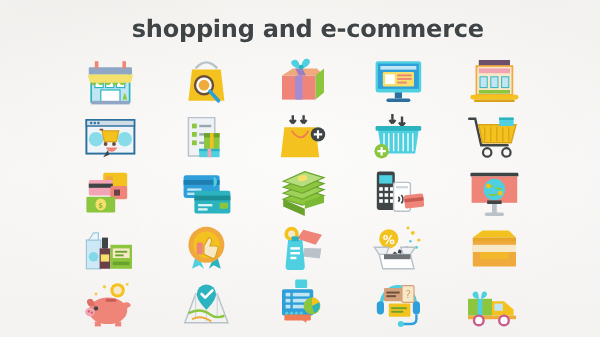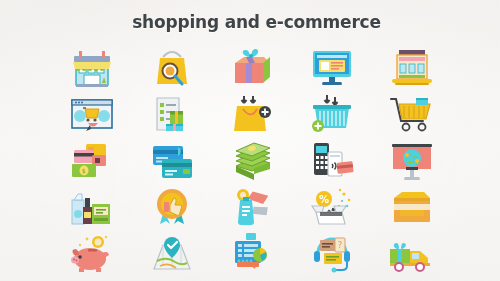--- a/index.html
+++ b/index.html
@@ -33,21 +33,21 @@
   .ghost-num{
     position:absolute;color:rgba(150,128,118,.13);
     font-family:"DejaVu Sans","Liberation Sans",sans-serif;
     font-weight:bold;white-space:nowrap;pointer-events:none;user-select:none;
   }
 
   
   .title{
     position:absolute;left:0;right:0;top:12px;
     text-align:center;
-    font-size:17px;font-weight:bold;letter-spacing:-.2px;
+    font-size:20px;font-weight:bold;letter-spacing:-.2px;
     color:#3f4447;
     text-shadow:0 1px 0 rgba(255,255,255,.75);
     padding-left:13px;
   }
 
   
   .grid{
     position:absolute;left:52px;top:44px;
     width:400px;height:232px;
     display:grid;

